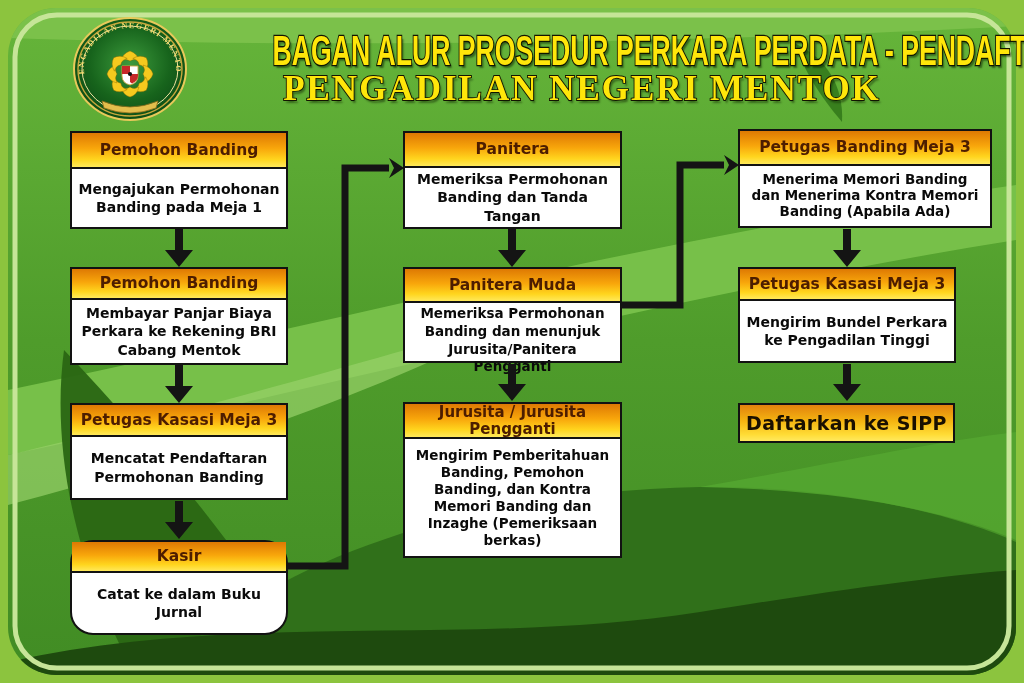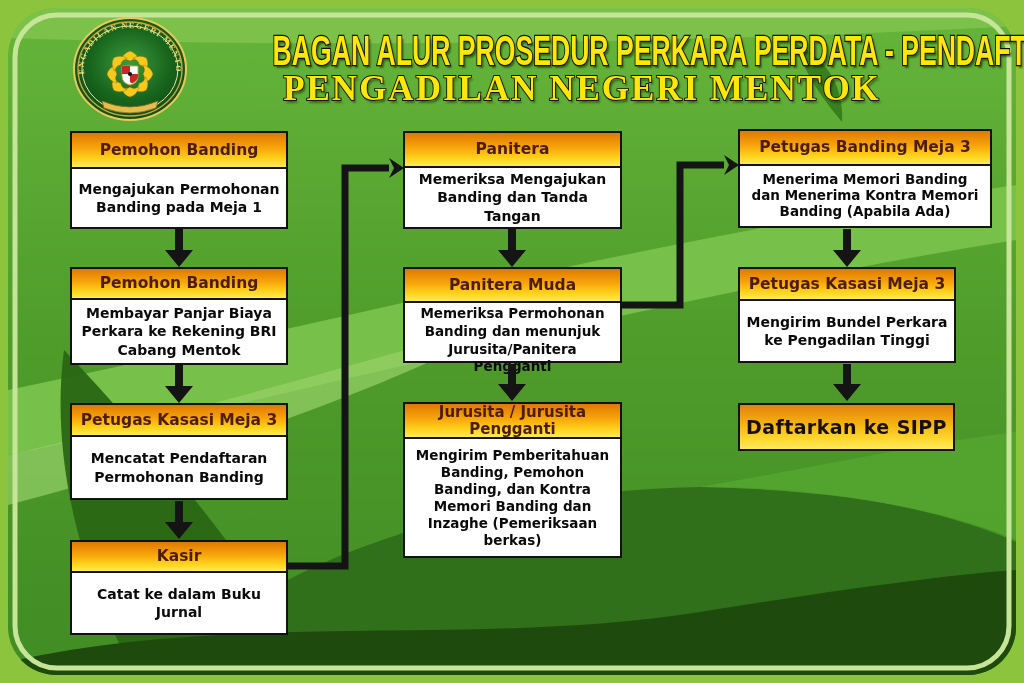--- a/index.html
+++ b/index.html
@@ -30,21 +30,21 @@
     background:linear-gradient(#DE7903,#F8A60B 45%,#FFD51E 78%,#FFE95A);
     color:#4D1D00;font-weight:bold;font-size:15.5px;line-height:1.08;
     display:flex;align-items:center;justify-content:center;text-align:center;
     border-bottom:2px solid #121212;padding:1px 4px;box-sizing:border-box;flex:0 0 auto;
   }
   .box-body{
     flex:1;display:flex;align-items:center;justify-content:center;text-align:center;
     font-weight:bold;font-size:14px;line-height:1.32;color:#0a0a0a;padding:2px 6px;box-sizing:border-box;
   }
   .sipp{
-    position:absolute;left:738px;top:403px;width:217px;height:48px;box-sizing:border-box;
+    position:absolute;left:738px;top:403px;width:217px;height:40px;box-sizing:border-box;
     border:2px solid #121212;
     background:linear-gradient(#E2820D,#F5B511 45%,#FFDC36 82%,#FFE95E);
     display:flex;align-items:center;justify-content:center;
     font-weight:bold;font-size:19px;letter-spacing:.4px;color:#1A1000;
   }
   .arrows{position:absolute;left:0;top:0;width:1024px;height:683px;pointer-events:none;}
 </style>
 </head>
 <body>
 
@@ -119,28 +119,28 @@
     <div class="box-body">Mengajukan Permohonan Banding pada Meja 1</div>
   </div>
   <div class="box" style="left:70px;top:267px;width:218px;height:98px;">
     <div class="box-header" style="height:31px;">Pemohon Banding</div>
     <div class="box-body">Membayar Panjar Biaya Perkara ke Rekening BRI Cabang Mentok</div>
   </div>
   <div class="box" style="left:70px;top:403px;width:218px;height:97px;">
     <div class="box-header" style="height:32px;">Petugas Kasasi Meja 3</div>
     <div class="box-body">Mencatat Pendaftaran Permohonan Banding</div>
   </div>
-  <div class="box" style="left:70px;top:540px;width:218px;height:95px;">
+  <div class="box" style="left:70px;top:540px;width:218px;height:95px;border-radius:23px;">
     <div class="box-header" style="height:31px;">Kasir</div>
     <div class="box-body">Catat ke dalam Buku Jurnal</div>
   </div>
 
   <div class="box" style="left:403px;top:131px;width:219px;height:98px;">
     <div class="box-header" style="height:35px;">Panitera</div>
-    <div class="box-body">Memeriksa Mengajukan Banding dan Tanda Tangan</div>
+    <div class="box-body">Memeriksa Permohonan Banding dan Tanda Tangan</div>
   </div>
   <div class="box" style="left:403px;top:267px;width:219px;height:96px;">
     <div class="box-header" style="height:34px;">Panitera Muda</div>
     <div class="box-body" style="font-size:13.5px;">Memeriksa Permohonan Banding dan menunjuk Jurusita/Panitera Pengganti</div>
   </div>
   <div class="box" style="left:403px;top:402px;width:219px;height:156px;">
     <div class="box-header" style="height:35px;font-size:15px;">Jurusita / Jurusita Pengganti</div>
     <div class="box-body" style="font-size:13.5px;line-height:1.26;">Mengirim Pemberitahuan Banding, Pemohon Banding, dan Kontra Memori Banding dan Inzaghe (Pemeriksaan berkas)</div>
   </div>
 

